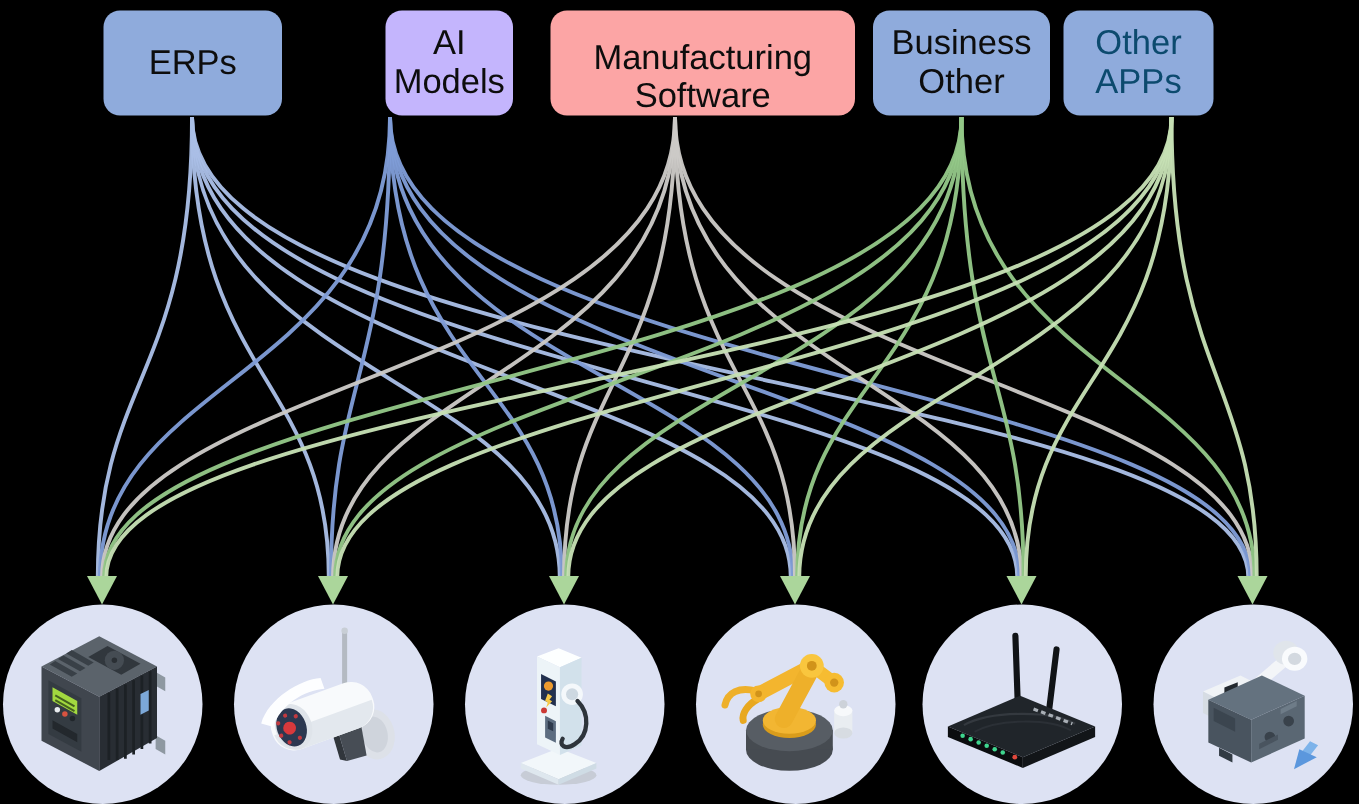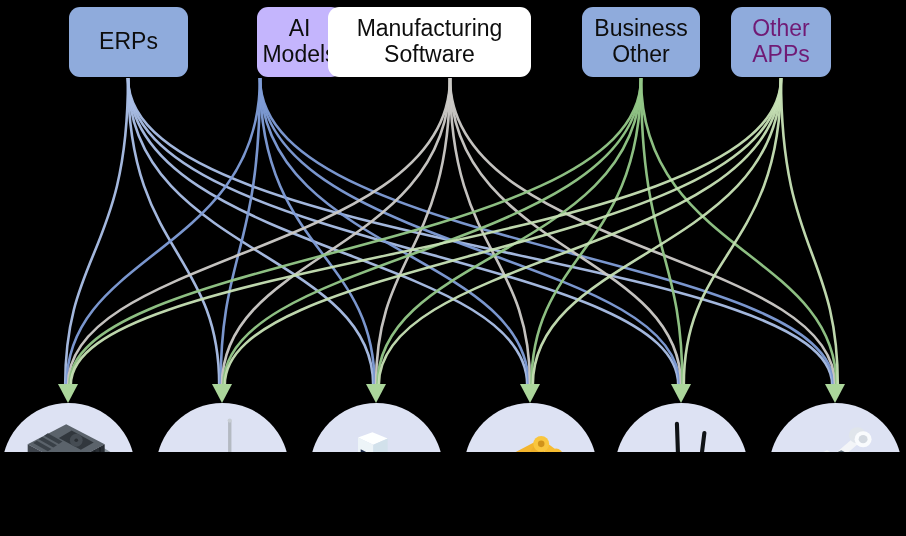--- a/index.html
+++ b/index.html
@@ -1,17 +1,17 @@
 <!DOCTYPE html>
 <html><head>
 <meta charset="utf-8">
 <style>
   html,body{margin:0;padding:0;background:#000;}
   .stage{
-    position:relative;width:906px;height:452px;background:#000;overflow:hidden;
+    position:relative;width:906px;height:536px;background:#000;overflow:hidden;
     font-family:"Liberation Sans",sans-serif;
   }
   .src-box{
     position:absolute;top:7px;height:70px;border-radius:11px;
     display:flex;align-items:center;justify-content:center;text-align:center;
     font-size:23px;line-height:1.12;color:#0d0d0d;font-weight:500;
     padding:0 6px;box-sizing:border-box;
   }
   .device-circle{
     position:absolute;top:403px;width:133px;height:133px;border-radius:50%;
@@ -63,27 +63,27 @@
       <polygon points="671,384 691,384 681,403" fill="#abd69b"></polygon>
       <polygon points="825,384 845,384 835,403" fill="#abd69b"></polygon>
     </svg>
 
   <div class="src-box" style="left: 69px; width: 119px; background: rgb(143, 171, 220); color: rgb(13, 13, 13);">
     <span>ERPs</span>
   </div>
   <div class="src-box" style="left: 218px; width: 85px; background: #c4b5fd; color: rgb(13, 13, 13); margin-left: 39px;">
     <span>AI Models</span>
   </div>
-  <div class="src-box" style="left: 328px; width: 203px; background: #ffffff; color: rgb(13, 13, 13);">
+  <div class="src-box" style="left: 367px; width: 203px; background: #fca5a5; color: rgb(13, 13, 13); align-items: flex-end;">
     <span>Manufacturing Software</span>
   </div>
   <div class="src-box" style="left: 582px; width: 118px; background: rgb(143, 171, 220); color: rgb(13, 13, 13);">
     <span>Business Other</span>
   </div>
-  <div class="src-box" style="left: 731px; width: 100px; background: rgb(143, 171, 220); color: #701a75;">
+  <div class="src-box" style="left: 709px; width: 100px; background: rgb(143, 171, 220); color: #0c4a6e;">
     <span>Other APPs</span>
   </div>
 
   <div class="device-circle" style="left: 1.5px; background: rgb(221, 226, 243);">
     <svg width="110" height="118" viewBox="0 0 120 120">
       <polygon points="99,36 106,40 106,50 99,46" fill="#8e98a1"></polygon>
       <polygon points="99,82 106,86 106,96 99,92" fill="#8e98a1"></polygon>
       <polygon points="58,10 100,32 58,54 16,32" fill="#5b636b"></polygon>
       <polygon points="64,17 88,30 74,38 50,25" fill="#31373d"></polygon>
       <circle cx="69" cy="27.5" r="7" fill="#454c53"></circle>

